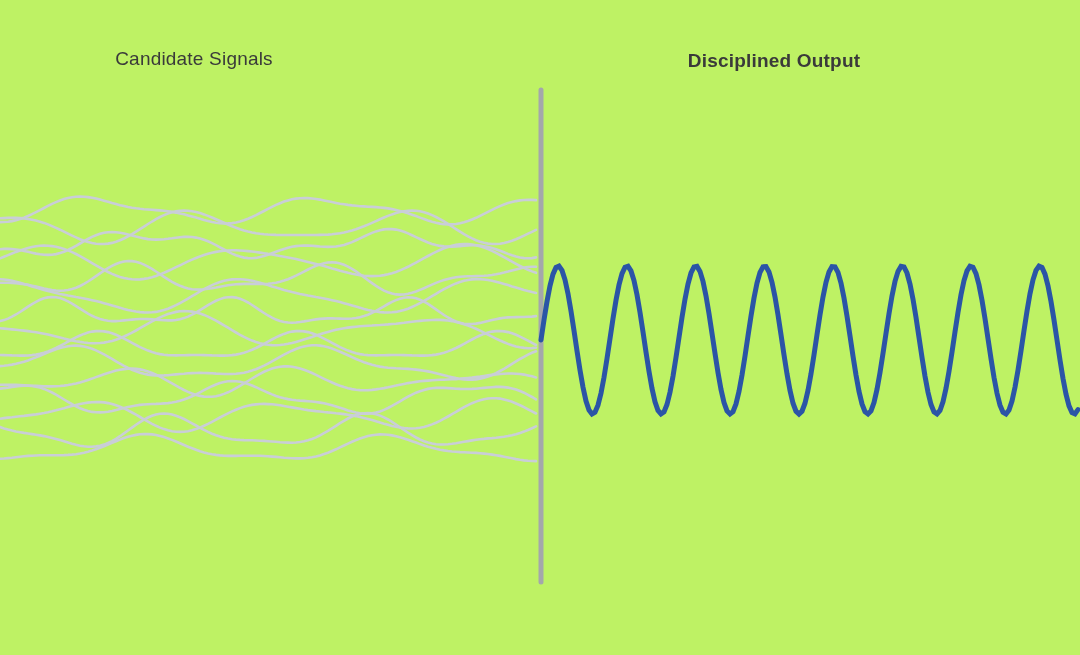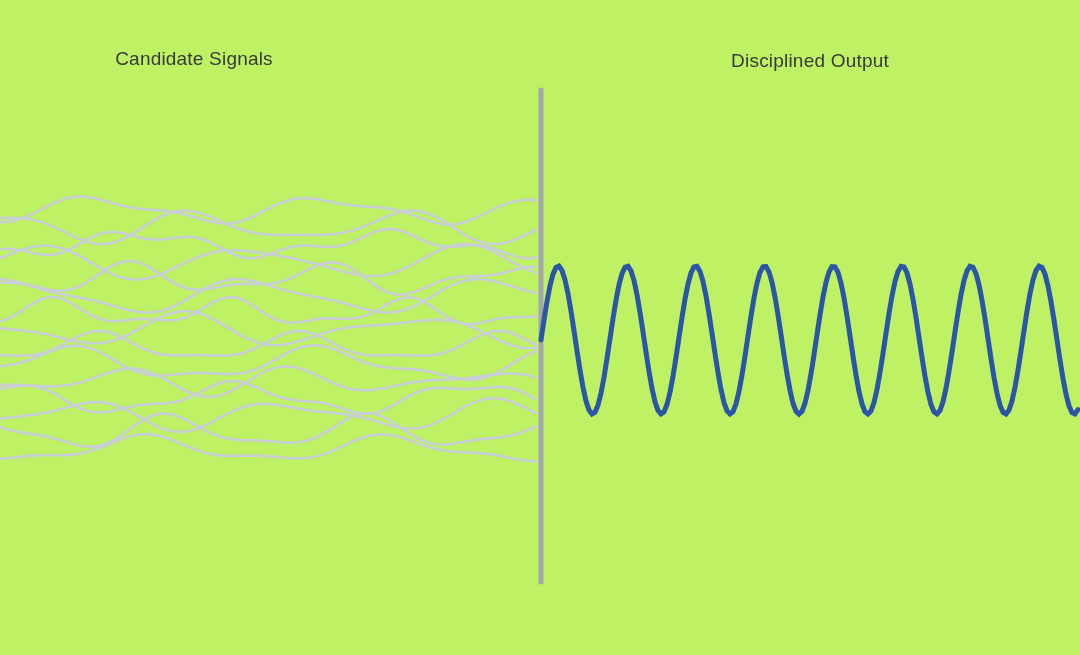--- a/index.html
+++ b/index.html
@@ -29,21 +29,21 @@
     transform: translateX(-50%);
     color: #3a3a3a;
     font-size: 19px;
     line-height: 25px;
     text-align: center;
     white-space: nowrap;
     letter-spacing: 0.2px;
   }
   .label-left  { left: 194px; top: 46px; }
   .label-mid   { left: 551px; top: 34px; white-space: normal; width: 130px; }
-  .label-right { left: 810px; top: 48px; }
+  .label-right { left: 774px; top: 48px; font-weight: bold; }
 </style>
 </head>
 <body>
 
 <div class="stage">
   <svg class="diagram-canvas" id="diagram-canvas" viewBox="0 0 1080 655" xmlns="http://www.w3.org/2000/svg">
       <path d="M 0 222.1 L 4 222.0 L 8 221.7 L 12 221.1 L 16 220.2 L 20 219.1 L 24 217.7 L 28 216.0 L 32 214.1 L 36 212.1 L 40 210.1 L 44 208.0 L 48 205.9 L 52 203.9 L 56 202.1 L 60 200.5 L 64 199.1 L 68 198.0 L 72 197.2 L 76 196.8 L 80 196.6 L 84 196.7 L 88 197.1 L 92 197.8 L 96 198.6 L 100 199.6 L 104 200.7 L 108 201.8 L 112 203.0 L 116 204.1 L 120 205.2 L 124 206.1 L 128 207.0 L 132 207.7 L 136 208.3 L 140 208.8 L 144 209.2 L 148 209.5 L 152 209.8 L 156 210.1 L 160 210.4 L 164 210.8 L 168 211.3 L 172 211.9 L 176 212.6 L 180 213.4 L 184 214.3 L 188 215.4 L 192 216.5 L 196 217.6 L 200 218.8 L 204 220.0 L 208 221.0 L 212 222.0 L 216 222.7 L 220 223.2 L 224 223.5 L 228 223.4 L 232 223.1 L 236 222.5 L 240 221.5 L 244 220.2 L 248 218.7 L 252 217.0 L 256 215.1 L 260 213.0 L 264 211.0 L 268 208.9 L 272 206.8 L 276 204.9 L 280 203.2 L 284 201.6 L 288 200.4 L 292 199.3 L 296 198.6 L 300 198.2 L 304 198.0 L 308 198.1 L 312 198.5 L 316 199.0 L 320 199.6 L 324 200.4 L 328 201.2 L 332 202.1 L 336 202.9 L 340 203.7 L 344 204.3 L 348 204.9 L 352 205.4 L 356 205.8 L 360 206.2 L 364 206.4 L 368 206.7 L 372 206.9 L 376 207.1 L 380 207.5 L 384 207.9 L 388 208.4 L 392 209.1 L 396 209.9 L 400 210.9 L 404 212.0 L 408 213.3 L 412 214.7 L 416 216.1 L 420 217.6 L 424 219.0 L 428 220.4 L 432 221.7 L 436 222.7 L 440 223.6 L 444 224.2 L 448 224.4 L 452 224.4 L 456 224.0 L 460 223.3 L 464 222.3 L 468 221.0 L 472 219.5 L 476 217.8 L 480 215.9 L 484 213.9 L 488 211.8 L 492 209.8 L 496 207.9 L 500 206.1 L 504 204.5 L 508 203.1 L 512 202.0 L 516 201.1 L 520 200.4 L 524 200.0 L 528 199.9 L 532 199.9 L 536 200.1" fill="none" stroke="#c9ced7" stroke-width="2.6" stroke-linecap="round"></path>
       <path d="M 0 218.3 L 4 218.1 L 8 217.9 L 12 217.9 L 16 217.9 L 20 218.1 L 24 218.4 L 28 219.0 L 32 219.7 L 36 220.6 L 40 221.7 L 44 222.9 L 48 224.4 L 52 226.1 L 56 227.9 L 60 229.7 L 64 231.7 L 68 233.7 L 72 235.6 L 76 237.4 L 80 239.2 L 84 240.7 L 88 242.0 L 92 243.0 L 96 243.7 L 100 244.0 L 104 244.0 L 108 243.6 L 112 242.9 L 116 241.7 L 120 240.3 L 124 238.5 L 128 236.4 L 132 234.2 L 136 231.7 L 140 229.2 L 144 226.6 L 148 224.0 L 152 221.5 L 156 219.2 L 160 217.0 L 164 215.1 L 168 213.5 L 172 212.3 L 176 211.3 L 180 210.8 L 184 210.6 L 188 210.7 L 192 211.2 L 196 212.0 L 200 213.1 L 204 214.4 L 208 215.9 L 212 217.5 L 216 219.2 L 220 221.0 L 224 222.8 L 228 224.5 L 232 226.2 L 236 227.7 L 240 229.2 L 244 230.4 L 248 231.5 L 252 232.4 L 256 233.2 L 260 233.8 L 264 234.2 L 268 234.5 L 272 234.7 L 276 234.9 L 280 235.0 L 284 235.0 L 288 235.0 L 292 235.0 L 296 235.0 L 300 235.0 L 304 235.0 L 308 235.0 L 312 235.0 L 316 235.0 L 320 234.9 L 324 234.8 L 328 234.6 L 332 234.3 L 336 233.8 L 340 233.3 L 344 232.5 L 348 231.6 L 352 230.5 L 356 229.2 L 360 227.8 L 364 226.3 L 368 224.6 L 372 222.9 L 376 221.1 L 380 219.3 L 384 217.5 L 388 215.9 L 392 214.4 L 396 213.1 L 400 212.0 L 404 211.2 L 408 210.7 L 412 210.5 L 416 210.7 L 420 211.3 L 424 212.2 L 428 213.5 L 432 215.1 L 436 217.0 L 440 219.1 L 444 221.4 L 448 223.9 L 452 226.5 L 456 229.1 L 460 231.6 L 464 234.1 L 468 236.4 L 472 238.4 L 476 240.2 L 480 241.7 L 484 242.8 L 488 243.6 L 492 244.0 L 496 244.0 L 500 243.7 L 504 243.0 L 508 242.0 L 512 240.7 L 516 239.2 L 520 237.5 L 524 235.6 L 528 233.7 L 532 231.8 L 536 229.8" fill="none" stroke="#c9ced7" stroke-width="2.6" stroke-linecap="round"></path>
       <path d="M 0 249.2 L 4 248.9 L 8 248.9 L 12 249.1 L 16 249.5 L 20 250.1 L 24 250.9 L 28 251.8 L 32 252.7 L 36 253.6 L 40 254.3 L 44 254.7 L 48 254.9 L 52 254.7 L 56 254.1 L 60 253.1 L 64 251.7 L 68 250.0 L 72 248.0 L 76 245.8 L 80 243.5 L 84 241.2 L 88 239.0 L 92 236.9 L 96 235.2 L 100 233.8 L 104 232.8 L 108 232.2 L 112 232.0 L 116 232.2 L 120 232.7 L 124 233.5 L 128 234.4 L 132 235.5 L 136 236.6 L 140 237.6 L 144 238.4 L 148 239.1 L 152 239.5 L 156 239.6 L 160 239.5 L 164 239.2 L 168 238.8 L 172 238.3 L 176 237.7 L 180 237.2 L 184 236.9 L 188 236.8 L 192 237.0 L 196 237.6 L 200 238.4 L 204 239.7 L 208 241.3 L 212 243.1 L 216 245.2 L 220 247.3 L 224 249.5 L 228 251.6 L 232 253.6 L 236 255.3 L 240 256.6 L 244 257.6 L 248 258.1 L 252 258.2 L 256 257.9 L 260 257.1 L 264 256.1 L 268 254.8 L 272 253.3 L 276 251.8 L 280 250.3 L 284 249.0 L 288 247.8 L 292 246.8 L 296 246.1 L 300 245.7 L 304 245.5 L 308 245.6 L 312 245.8 L 316 246.1 L 320 246.5 L 324 246.7 L 328 246.9 L 332 246.8 L 336 246.5 L 340 245.8 L 344 244.9 L 348 243.6 L 352 242.1 L 356 240.3 L 360 238.4 L 364 236.5 L 368 234.6 L 372 232.9 L 376 231.4 L 380 230.2 L 384 229.4 L 388 229.0 L 392 229.1 L 396 229.6 L 400 230.5 L 404 231.8 L 408 233.4 L 412 235.2 L 416 237.1 L 420 239.0 L 424 240.8 L 428 242.5 L 432 243.9 L 436 245.0 L 440 245.9 L 444 246.4 L 448 246.6 L 452 246.6 L 456 246.4 L 460 246.1 L 464 245.8 L 468 245.5 L 472 245.3 L 476 245.3 L 480 245.6 L 484 246.2 L 488 247.0 L 492 248.1 L 496 249.3 L 500 250.8 L 504 252.3 L 508 253.9 L 512 255.3 L 516 256.5 L 520 257.5 L 524 258.1 L 528 258.3 L 532 258.1 L 536 257.4" fill="none" stroke="#c9ced7" stroke-width="2.6" stroke-linecap="round"></path>
       <path d="M 0 258.4 L 4 256.7 L 8 255.1 L 12 253.5 L 16 251.9 L 20 250.5 L 24 249.2 L 28 248.0 L 32 247.1 L 36 246.3 L 40 245.8 L 44 245.6 L 48 245.7 L 52 246.1 L 56 246.7 L 60 247.7 L 64 248.9 L 68 250.4 L 72 252.1 L 76 254.0 L 80 256.1 L 84 258.4 L 88 260.7 L 92 263.1 L 96 265.4 L 100 267.7 L 104 269.9 L 108 272.0 L 112 273.9 L 116 275.5 L 120 276.9 L 124 278.0 L 128 278.8 L 132 279.3 L 136 279.5 L 140 279.4 L 144 278.9 L 148 278.2 L 152 277.2 L 156 275.9 L 160 274.4 L 164 272.8 L 168 271.0 L 172 269.2 L 176 267.2 L 180 265.3 L 184 263.3 L 188 261.4 L 192 259.6 L 196 258.0 L 200 256.4 L 204 255.0 L 208 253.8 L 212 252.8 L 216 251.9 L 220 251.3 L 224 250.8 L 228 250.5 L 232 250.3 L 236 250.3 L 240 250.5 L 244 250.7 L 248 251.1 L 252 251.5 L 256 252.0 L 260 252.6 L 264 253.2 L 268 253.9 L 272 254.5 L 276 255.2 L 280 256.0 L 284 256.7 L 288 257.5 L 292 258.3 L 296 259.1 L 300 260.0 L 304 260.9 L 308 261.9 L 312 262.9 L 316 263.9 L 320 265.0 L 324 266.1 L 328 267.2 L 332 268.4 L 336 269.5 L 340 270.7 L 344 271.8 L 348 272.8 L 352 273.7 L 356 274.5 L 360 275.2 L 364 275.7 L 368 276.0 L 372 276.1 L 376 276.0 L 380 275.7 L 384 275.1 L 388 274.3 L 392 273.2 L 396 271.9 L 400 270.4 L 404 268.6 L 408 266.8 L 412 264.7 L 416 262.6 L 420 260.4 L 424 258.2 L 428 256.0 L 432 253.8 L 436 251.8 L 440 250.0 L 444 248.3 L 448 246.9 L 452 245.7 L 456 244.8 L 460 244.3 L 464 244.0 L 468 244.1 L 472 244.5 L 476 245.2 L 480 246.3 L 484 247.6 L 488 249.1 L 492 250.9 L 496 252.9 L 500 255.0 L 504 257.2 L 508 259.4 L 512 261.6 L 516 263.8 L 520 266.0 L 524 267.9 L 528 269.8 L 532 271.4 L 536 272.8" fill="none" stroke="#c9ced7" stroke-width="2.6" stroke-linecap="round"></path>

